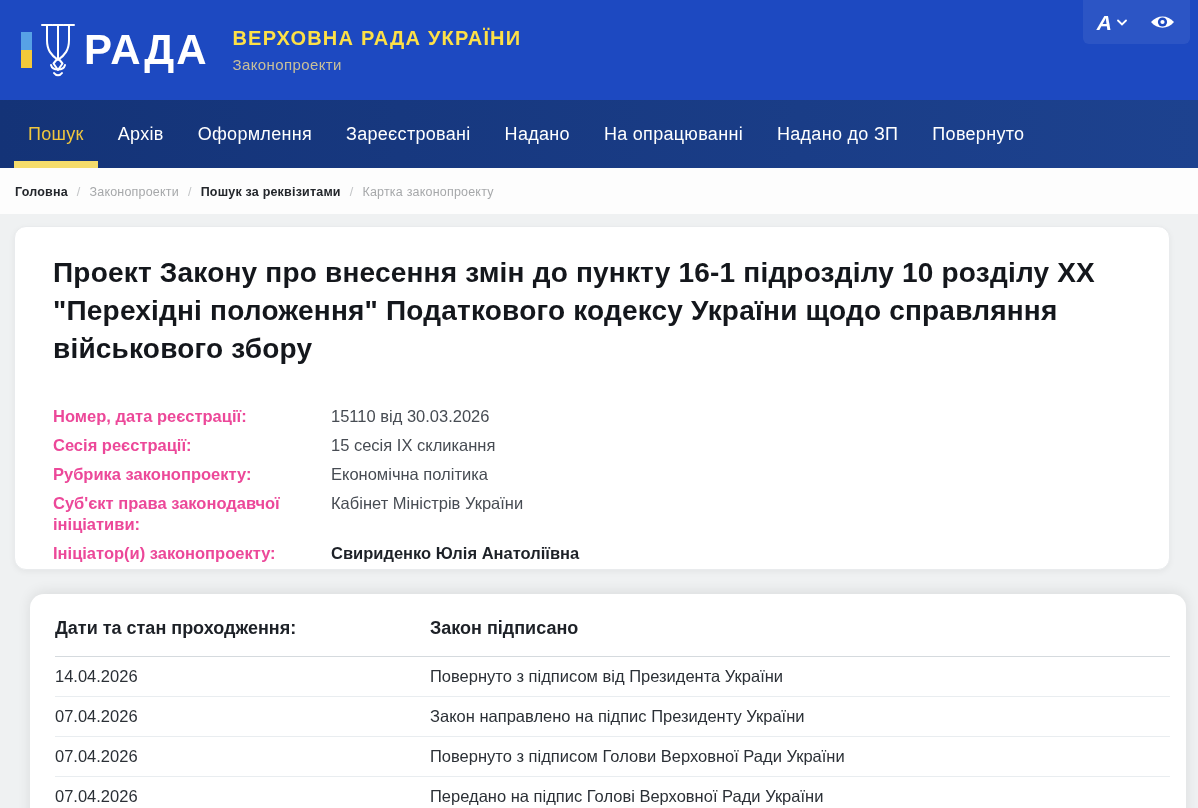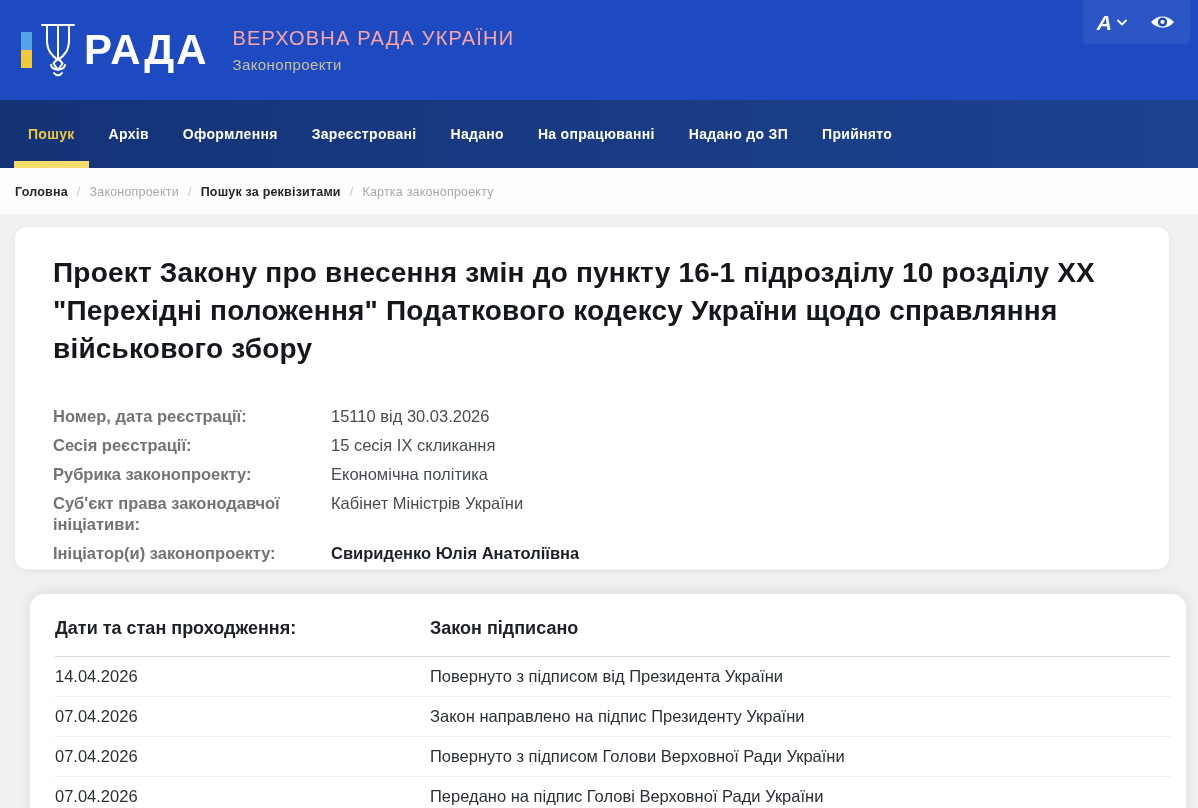--- a/index.html
+++ b/index.html
@@ -37,21 +37,21 @@
   .brand{display:flex;align-items:center;cursor:pointer;}
   .flag{width:11px;height:36px;margin-left:21px;display:flex;flex-direction:column;}
   .flag .top{flex:1;background:var(--flag-blue);}
   .flag .bottom{flex:1;background:var(--flag-yellow);}
   .trident{margin-left:6px;width:40px;height:58px;}
   .brand-word{
     margin-left:6px;
     color:#fff;font-weight:bold;font-size:42px;letter-spacing:2px;line-height:1;
   }
   .org-block{margin-left:24px;display:flex;flex-direction:column;}
-  .org-title{color:#fca5a5;font-weight:normal;font-size:20px;letter-spacing:1.2px;}
+  .org-title{color:#fde047;font-weight:bold;font-size:20px;letter-spacing:1.2px;}
   .org-subtitle{color:var(--subtitle-tan);font-size:15px;margin-top:6px;letter-spacing:.4px;}
   .header-controls{
     position:absolute;top:0;right:8px;
     height:44px;
     background:rgba(255,255,255,0.07);
     border-radius:0 0 6px 6px;
     display:flex;align-items:center;
     padding:0 14px;gap:22px;
   }
   .font-size-btn{display:flex;align-items:center;gap:5px;cursor:pointer;background:none;border:none;}
@@ -61,21 +61,21 @@
   
   .nav{
     height:68px;
     background:linear-gradient(90deg,var(--nav-blue-1) 0%,var(--nav-blue-2) 100%);
     display:flex;
     padding-left:14px;
   }
   .nav-item{
     display:flex;align-items:center;
     padding:0 14px;margin-right:6px;
-    color:#fff;font-weight:bold;font-size:14px;
+    color:#fff;font-weight:normal;font-size:18px;
     text-decoration:none;letter-spacing:.3px;
     border-bottom:7px solid transparent;
     border-top:7px solid transparent;
     cursor:pointer;white-space:nowrap;
   }
   .nav-item.active{
     color:var(--accent-yellow);
     border-bottom-color:var(--underline-yellow);
   }
 
@@ -101,21 +101,21 @@
     border-radius:12px;
     box-shadow:0 2px 6px rgba(0,0,0,.05);
     padding:27px 40px 0 38px;
   }
   .bill-title{
     color:var(--text-dark);
     font-size:28px;font-weight:bold;line-height:1.36;letter-spacing:.2px;
   }
   .bill-details{margin-top:38px;display:flex;flex-direction:column;gap:7px;}
   .detail-row{display:grid;grid-template-columns:278px 1fr;align-items:start;}
-  .detail-label{font-weight:bold;color:#737373;font-size:16.5px;line-height:1.32;padding-right:24px;}
+  .detail-label{font-weight:bold;color:#ec4899;font-size:16.5px;line-height:1.32;padding-right:24px;}
   .detail-value{color:var(--text-value);font-size:16.5px;line-height:1.32;}
   .detail-value.bold{font-weight:bold;color:#1d2127;}
   .detail-value.link{cursor:pointer;}
 
   
   .timeline-card{
     width:1156px;
     margin:24px 0 0 30px;
     height:260px;
     background:#fff;
@@ -177,21 +177,21 @@
 </header>
 
 <nav class="nav">
   <a class="nav-item active">Пошук</a>
   <a class="nav-item">Архів</a>
   <a class="nav-item">Оформлення</a>
   <a class="nav-item">Зареєстровані</a>
   <a class="nav-item">Надано</a>
   <a class="nav-item">На опрацюванні</a>
   <a class="nav-item">Надано до ЗП</a>
-  <a class="nav-item">Прийнято</a>
+  <a class="nav-item">Повернуто</a>
 </nav>
 
 <div class="breadcrumb-bar">
   <a class="crumb dark">Головна</a>
   <span class="crumb-sep">/</span>
   <a class="crumb muted">Законопроекти</a>
   <span class="crumb-sep">/</span>
   <a class="crumb dark">Пошук за реквізитами</a>
   <span class="crumb-sep">/</span>
   <span class="crumb muted">Картка законопроекту</span>

